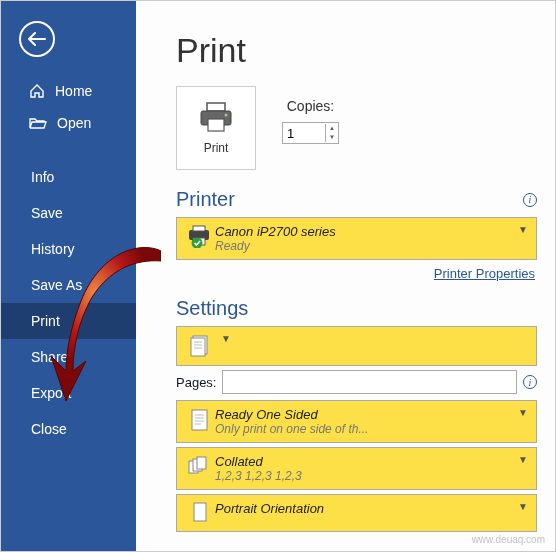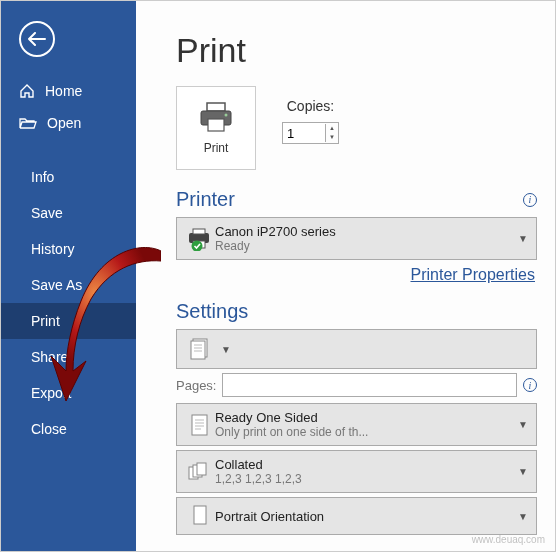--- a/index.html
+++ b/index.html
@@ -7,21 +7,21 @@
 
 .container { display: flex; width: 556px; height: 552px; border: 1px solid #ccc; position: relative; }
 
 
 .topbar { position: absolute; top: 0; left: 0; right: 0; height: 26px; display: flex; justify-content: flex-end; align-items: center; padding-right: 6px; font-size: 12px; color: #444; }
 
 
 .sidebar { width: 135px; background: #2b579a; color: #fff; padding-top: 20px; position: relative; z-index: 2; }
 .back-btn { width: 36px; height: 36px; border: 2px solid #fff; border-radius: 50%; margin-left: 18px; margin-bottom: 18px; display: flex; align-items: center; justify-content: center; cursor: pointer; }
 .nav-primary { padding-bottom: 14px; }
-.nav-item { display: flex; align-items: center; padding: 8px 18px; font-size: 14px; cursor: pointer; }
+.nav-item { display: flex; align-items: center; padding: 8px 28px; font-size: 14px; cursor: pointer; }
 .nav-item svg { margin-right: 10px; flex-shrink: 0; }
 .nav-secondary { padding-top: 6px; }
 .nav-sec-item { padding: 10px 0 10px 30px; font-size: 14px; cursor: pointer; }
 .nav-sec-item.selected { background: #1e3e70; }
 
 
 .main { flex: 1; background: #fdfdfd; padding: 30px 18px 18px 40px; position: relative; overflow: hidden; }
 .title { font-size: 34px; font-weight: 300; color: #333; margin-bottom: 16px; }
 
 .print-row { display: flex; align-items: flex-start; gap: 26px; margin-bottom: 18px; }
@@ -30,31 +30,31 @@
 .copies-row { display: flex; align-items: center; gap: 8px; margin-top: 12px; font-size: 14px; color: #333; flex-direction: column; }
 .spinbox { display: flex; align-items: center; border: 1px solid #aaa; height: 22px; }
 .spinbox input { width: 42px; height: 20px; border: none; padding: 0 4px; font-size: 13px; outline: none; }
 .spinbox .arrows { display: flex; flex-direction: column; border-left: 1px solid #aaa; }
 .spinbox .arrows span { font-size: 6px; padding: 0 3px; line-height: 9px; color: #555; cursor: pointer; }
 
 .section-head { display: flex; align-items: center; justify-content: space-between; margin-bottom: 6px; }
 .section-title { font-size: 20px; font-weight: 400; color: #2b579a; }
 .info-icon { width: 14px; height: 14px; border: 1px solid #2b579a; border-radius: 50%; color: #2b579a; font-size: 10px; display: flex; align-items: center; justify-content: center; font-style: italic; font-family: Georgia, serif; cursor: pointer; }
 
-.dropdown { border: 1px solid #aaa; background: #e5e5e5; display: flex; align-items: center; padding: 6px 8px; cursor: pointer; position: relative; margin-bottom: 4px; }
+.dropdown { border: 1px solid #aaa; background: #fde047; display: flex; align-items: flex-start; padding: 6px 8px; cursor: pointer; position: relative; margin-bottom: 4px; font-style: italic; }
 .dropdown .dd-icon { width: 30px; flex-shrink: 0; display: flex; align-items: center; justify-content: center; }
 .dropdown .dd-text { flex: 1; min-width: 0; }
 .dropdown .dd-line1 { font-size: 13px; color: #222; white-space: nowrap; overflow: hidden; text-overflow: ellipsis; }
 .dropdown .dd-line2 { font-size: 12px; color: #777; white-space: nowrap; overflow: hidden; text-overflow: ellipsis; }
 .dropdown .chev { color: #555; font-size: 10px; padding-left: 6px; }
 
-.link { color: #2b579a; font-size: 16px; text-decoration: underline; text-align: right; display: block; margin: 6px 2px 16px 0; cursor: pointer; }
+.link { color: #2b579a; font-size: 13px; text-decoration: underline; text-align: right; display: block; margin: 6px 2px 16px 0; cursor: pointer; }
 
 .pages-row { display: flex; align-items: center; gap: 6px; margin: 4px 0 6px 0; }
-.pages-row label { font-size: 13px; color: #737373; }
+.pages-row label { font-size: 13px; color: #0f172a; }
 .pages-row input { flex: 1; border: 1px solid #aaa; height: 24px; padding: 0 4px; font-size: 13px; }
 
 
 .arrow-svg { position: absolute; left: 30px; top: 230px; width: 130px; height: 180px; z-index: 10; pointer-events: none; }
 
 .watermark { position: absolute; right: 10px; bottom: 6px; font-size: 10px; color: rgba(0,0,0,0.25); z-index: 20; }
 
 .single-line .dd-text { display: flex; align-items: center; }
 .single-line .dd-line1 { font-size: 13px; }
 </style>

